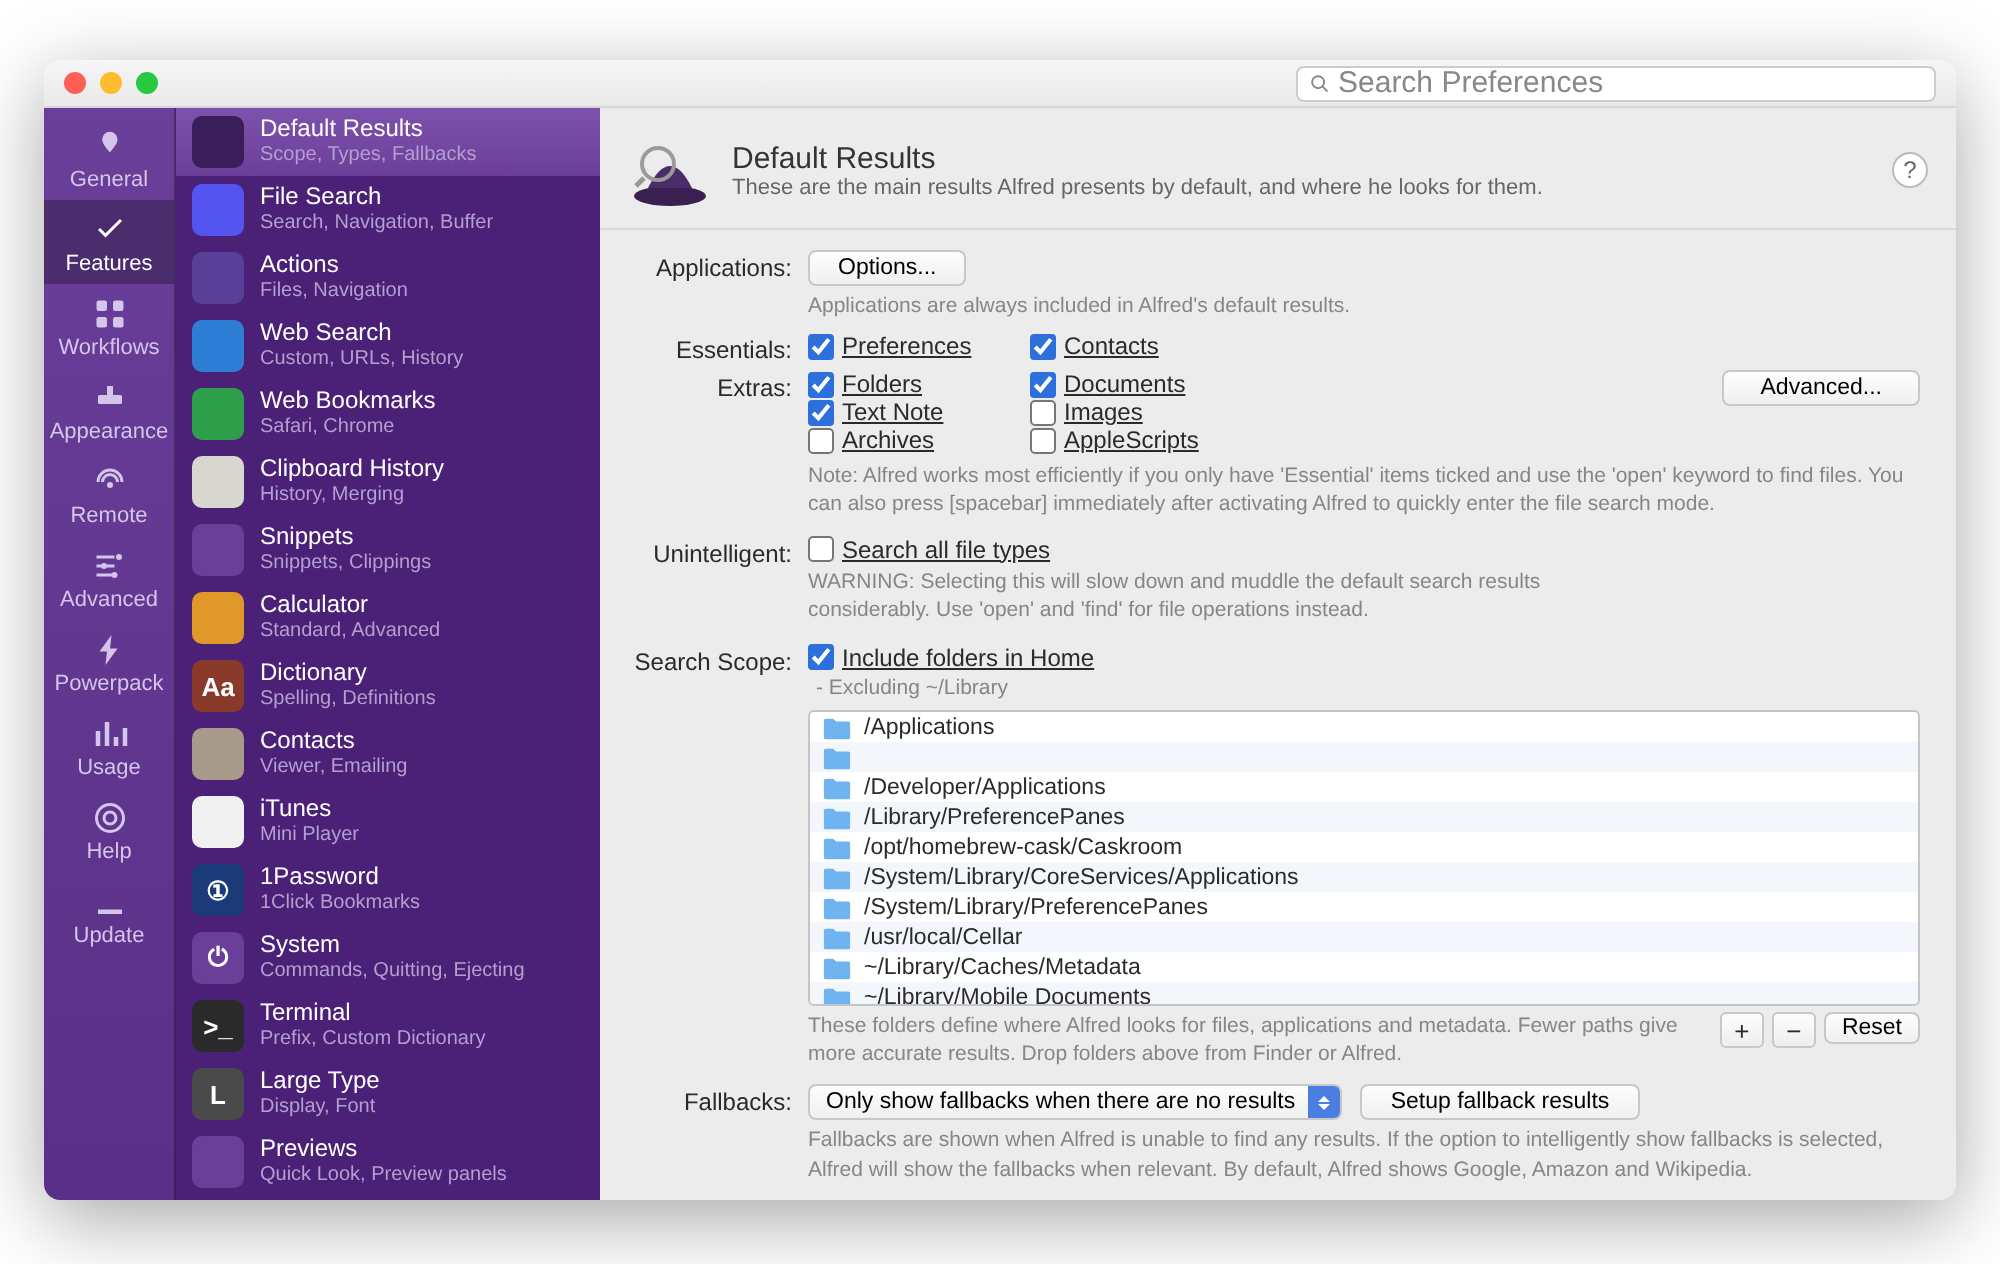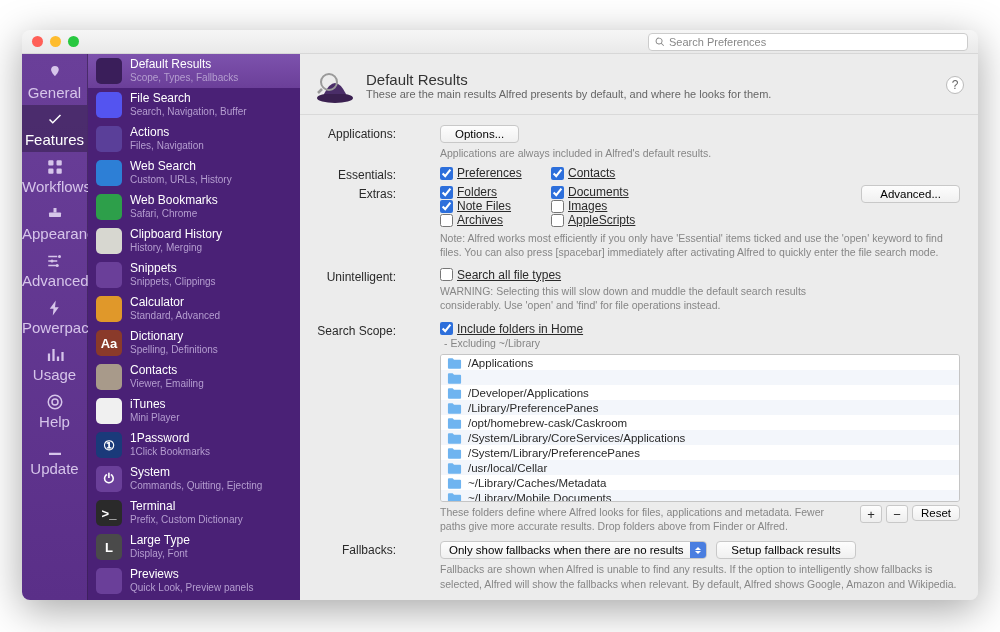--- a/index.html
+++ b/index.html
@@ -1,43 +1,43 @@
 <!DOCTYPE html>
 <html><head>
 <meta charset="utf-8">
 <style>
 * { box-sizing: border-box; margin: 0; padding: 0; }
 body { font-family: -apple-system, "Helvetica Neue", Arial, sans-serif; background: #fff; width: 1000px; height: 632px; overflow: hidden; }
 .window { width: 956px; height: 570px; margin: 30px 22px; border-radius: 8px; box-shadow: 0 10px 40px rgba(0,0,0,0.35); overflow: hidden; background: #ececec; display: flex; flex-direction: column; }
 .titlebar { height: 24px; background: linear-gradient(#f6f6f6,#e9e9e9); display: flex; align-items: center; padding: 0 10px; border-bottom: 1px solid #d7d7d7; }
 .traffic { display: flex; gap: 7px; }
 .dot { width: 11px; height: 11px; border-radius: 50%; }
-.search-box { margin-left: auto; width: 320px; height: 18px; background: #fff; border: 1px solid #ccc; border-radius: 4px; display: flex; align-items: center; padding: 0 6px; font-size: 11px; color: #888; text-align: center; }
+.search-box { margin-left: auto; width: 320px; height: 18px; background: #fff; border: 1px solid #ccc; border-radius: 4px; display: flex; align-items: center; padding: 0 6px; font-size: 15px; color: #888; text-align: center; }
 .search-box svg { width: 10px; height: 10px; margin-right: 4px; fill: #888; }
 .body { display: flex; flex: 1; min-height: 0; }
 .nav { width: 66px; background: linear-gradient(#6a3f99,#5a2f88); display: flex; flex-direction: column; align-items: center; padding-top: 4px; border-right: 1px solid rgba(0,0,0,0.3); }
-.nav-item { width: 100%; text-align: center; padding: 6px 0 4px; color: #d6c5ea; font-size: 15px; cursor: pointer; }
+.nav-item { width: 100%; text-align: center; padding: 6px 0 4px; color: #d6c5ea; font-size: 11px; cursor: pointer; }
 .nav-item.sel { background: rgba(0,0,0,0.28); color: #fff; }
 .nav-ic { width: 22px; height: 18px; margin: 0 auto 2px; display: flex; align-items: center; justify-content: center; }
 .nav-ic svg { fill: currentColor; width: 20px; height: 18px; }
 .feat { width: 212px; background: #4a2176; overflow-y: auto; }
 .feat-item { display: flex; align-items: center; padding: 4px 8px; cursor: pointer; }
 .feat-item.sel { background: linear-gradient(#7d52ad,#6b3f99); }
 .feat-ic { width: 26px; height: 26px; border-radius: 5px; margin-right: 8px; flex-shrink: 0; display: flex; align-items: center; justify-content: center; font-size: 13px; color: #fff; font-weight: bold; }
 .feat-txt { display: flex; flex-direction: column; line-height: 1.15; }
 .feat-t { color: #fff; font-size: 12px; }
 .feat-s { color: #b59ed0; font-size: 10px; }
 .main { flex: 1; background: #ececec; display: flex; flex-direction: column; min-width: 0; }
 .main-head { display: flex; align-items: center; padding: 10px 14px 8px 14px; border-bottom: 1px solid #d9d9d9; }
 .main-ic { width: 42px; height: 42px; margin-right: 10px; position: relative; }
 .main-tt { font-size: 15px; color: #333; }
 .main-st { font-size: 11px; color: #666; }
 .help { margin-left: auto; width: 18px; height: 18px; border-radius: 50%; background: #fff; border: 1px solid #bbb; display: flex; align-items: center; justify-content: center; font-size: 12px; color: #666; }
 .content { flex: 1; overflow-y: auto; padding: 10px 18px 10px 4px; font-size: 12px; color: #2a2a2a; }
-.row { display: flex; align-items: flex-start; margin-bottom: 3px; gap: 36px; }
+.row { display: flex; align-items: flex-start; margin-bottom: 3px; }
 .lbl { width: 100px; text-align: right; padding-right: 8px; padding-top: 2px; font-size: 12px; }
 .val { flex: 1; }
 .btn { background: linear-gradient(#fdfdfd,#f0f0f0); border: 1px solid #c8c8c8; border-radius: 4px; font-size: 11.5px; padding: 2px 14px; cursor: pointer; }
 .note { font-size: 10.5px; color: #868686; line-height: 1.35; }
 .ck-row { display: flex; gap: 0; flex-wrap: wrap; }
 .ck { display: flex; align-items: center; margin-right: 6px; min-width: 105px; font-size: 12px; text-decoration: underline; }
 .ck input { margin-right: 4px; accent-color: #2d6fdb; width: 13px; height: 13px; }
 .scope-box { background: #fff; border: 1px solid #c5c5c5; border-radius: 3px; height: 148px; overflow-y: auto; margin-top: 4px; }
 .scope-row { display: flex; align-items: center; padding: 1.5px 6px; font-size: 11.5px; }
 .scope-row:nth-child(even) { background: #f3f6fb; }
@@ -102,20 +102,29 @@
             <svg viewBox="0 0 24 24">
               <rect x="4" y="10" width="16" height="6" rx="1"></rect>
               <rect x="10" y="4" width="4" height="6"></rect>
             </svg>
           </div>
           <div>Appearance</div>
         </div>
         <div class="nav-item">
           <div class="nav-ic">
             <svg viewBox="0 0 24 24">
+              <path d="M4 12a8 8 0 0116 0M7 12a5 5 0 0110 0" fill="none" stroke="currentColor" stroke-width="2"></path>
+              <circle cx="12" cy="14" r="2"></circle>
+            </svg>
+          </div>
+          <div>Remote</div>
+        </div>
+        <div class="nav-item">
+          <div class="nav-ic">
+            <svg viewBox="0 0 24 24">
               <path d="M3 6h12M3 12h12M3 18h12" stroke="currentColor" stroke-width="2"></path>
               <circle cx="18" cy="6" r="2"></circle>
               <circle cx="8" cy="12" r="2"></circle>
               <circle cx="15" cy="18" r="2"></circle>
             </svg>
           </div>
           <div>Advanced</div>
         </div>
         <div class="nav-item">
           <div class="nav-ic">
@@ -315,21 +324,21 @@
                   <label class="ck">
                     <input type="checkbox" checked="" style="">
                     <span>Folders</span>
                   </label>
                   <label class="ck">
                     <input type="checkbox" checked="" style="">
                     <span>Documents</span>
                   </label>
                   <label class="ck">
                     <input type="checkbox" checked="" style="">
-                    <span>Note Files</span>
+                    <span>Text Note</span>
                   </label>
                   <label class="ck">
                     <input type="checkbox" style="">
                     <span>Images</span>
                   </label>
                   <label class="ck">
                     <input type="checkbox" style="">
                     <span>Archives</span>
                   </label>
                   <label class="ck">

